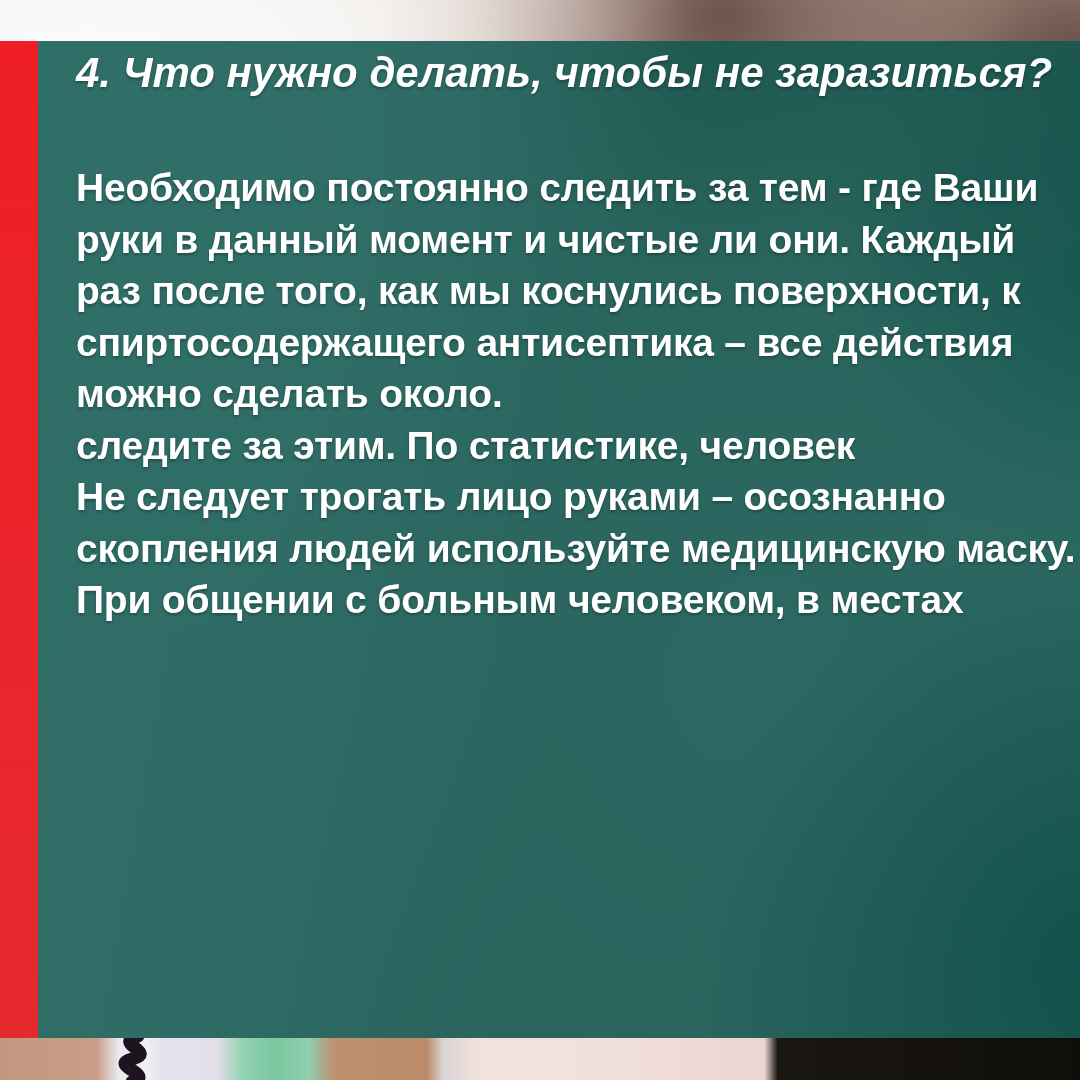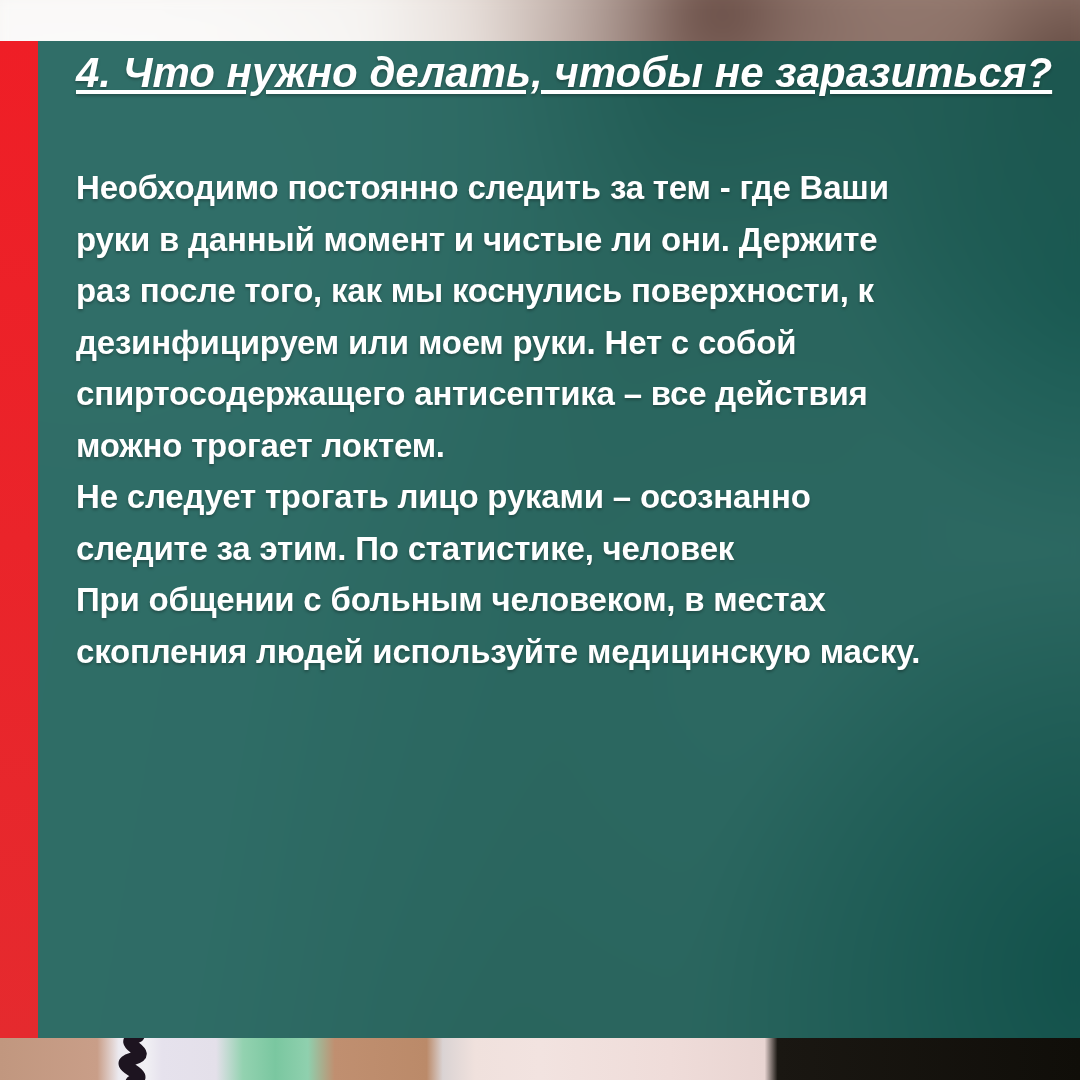--- a/index.html
+++ b/index.html
@@ -57,25 +57,24 @@
     color: #ffffff;
   }
   .title {
     margin: 7px 0 0 0;
     font-size: 42px;
     font-weight: bold;
     font-style: italic;
     line-height: 50px;
     white-space: nowrap;
     text-shadow: 0 2px 3px rgba(0,0,0,0.28);
-    text-decoration: underline;
   }
   .body-block { margin-top: 64px; }
   .body-line {
-    font-size: 33px;
+    font-size: 39px;
     font-weight: bold;
     line-height: 51.5px;
     letter-spacing: -0.2px;
     white-space: nowrap;
     text-shadow: 0 2px 3px rgba(0,0,0,0.28);
   }
 </style>
 </head>
 <body>
 
@@ -88,25 +87,24 @@
       <path d="M38,-2 C12,6 58,14 32,21 C8,28 56,36 32,44" fill="none" stroke="#1d1420" stroke-width="13" stroke-linecap="round"></path>
     </svg>
   </div>
 
   <div class="red-stripe"></div>
 
   <div class="panel">
     <h1 class="title">4. Что нужно делать, чтобы не заразиться?</h1>
     <div class="body-block">
       <div class="body-line">Необходимо постоянно следить за тем - где Ваши</div>
-      <div class="body-line">руки в данный момент и чистые ли они. Держите</div>
+      <div class="body-line">руки в данный момент и чистые ли они. Каждый</div>
       <div class="body-line">раз после того, как мы коснулись поверхности, к</div>
-      <div class="body-line">дезинфицируем или моем руки. Нет с собой</div>
       <div class="body-line">спиртосодержащего антисептика – все действия</div>
-      <div class="body-line">можно трогает локтем.</div>
+      <div class="body-line">можно сделать около.</div>
+      <div class="body-line">следите за этим. По статистике, человек</div>
       <div class="body-line">Не следует трогать лицо руками – осознанно</div>
-      <div class="body-line">следите за этим. По статистике, человек</div>
+      <div class="body-line">скопления людей используйте медицинскую маску.</div>
       <div class="body-line">При общении с больным человеком, в местах</div>
-      <div class="body-line">скопления людей используйте медицинскую маску.</div>
     </div>
   </div>
 
 </div>
 
 </body></html>

